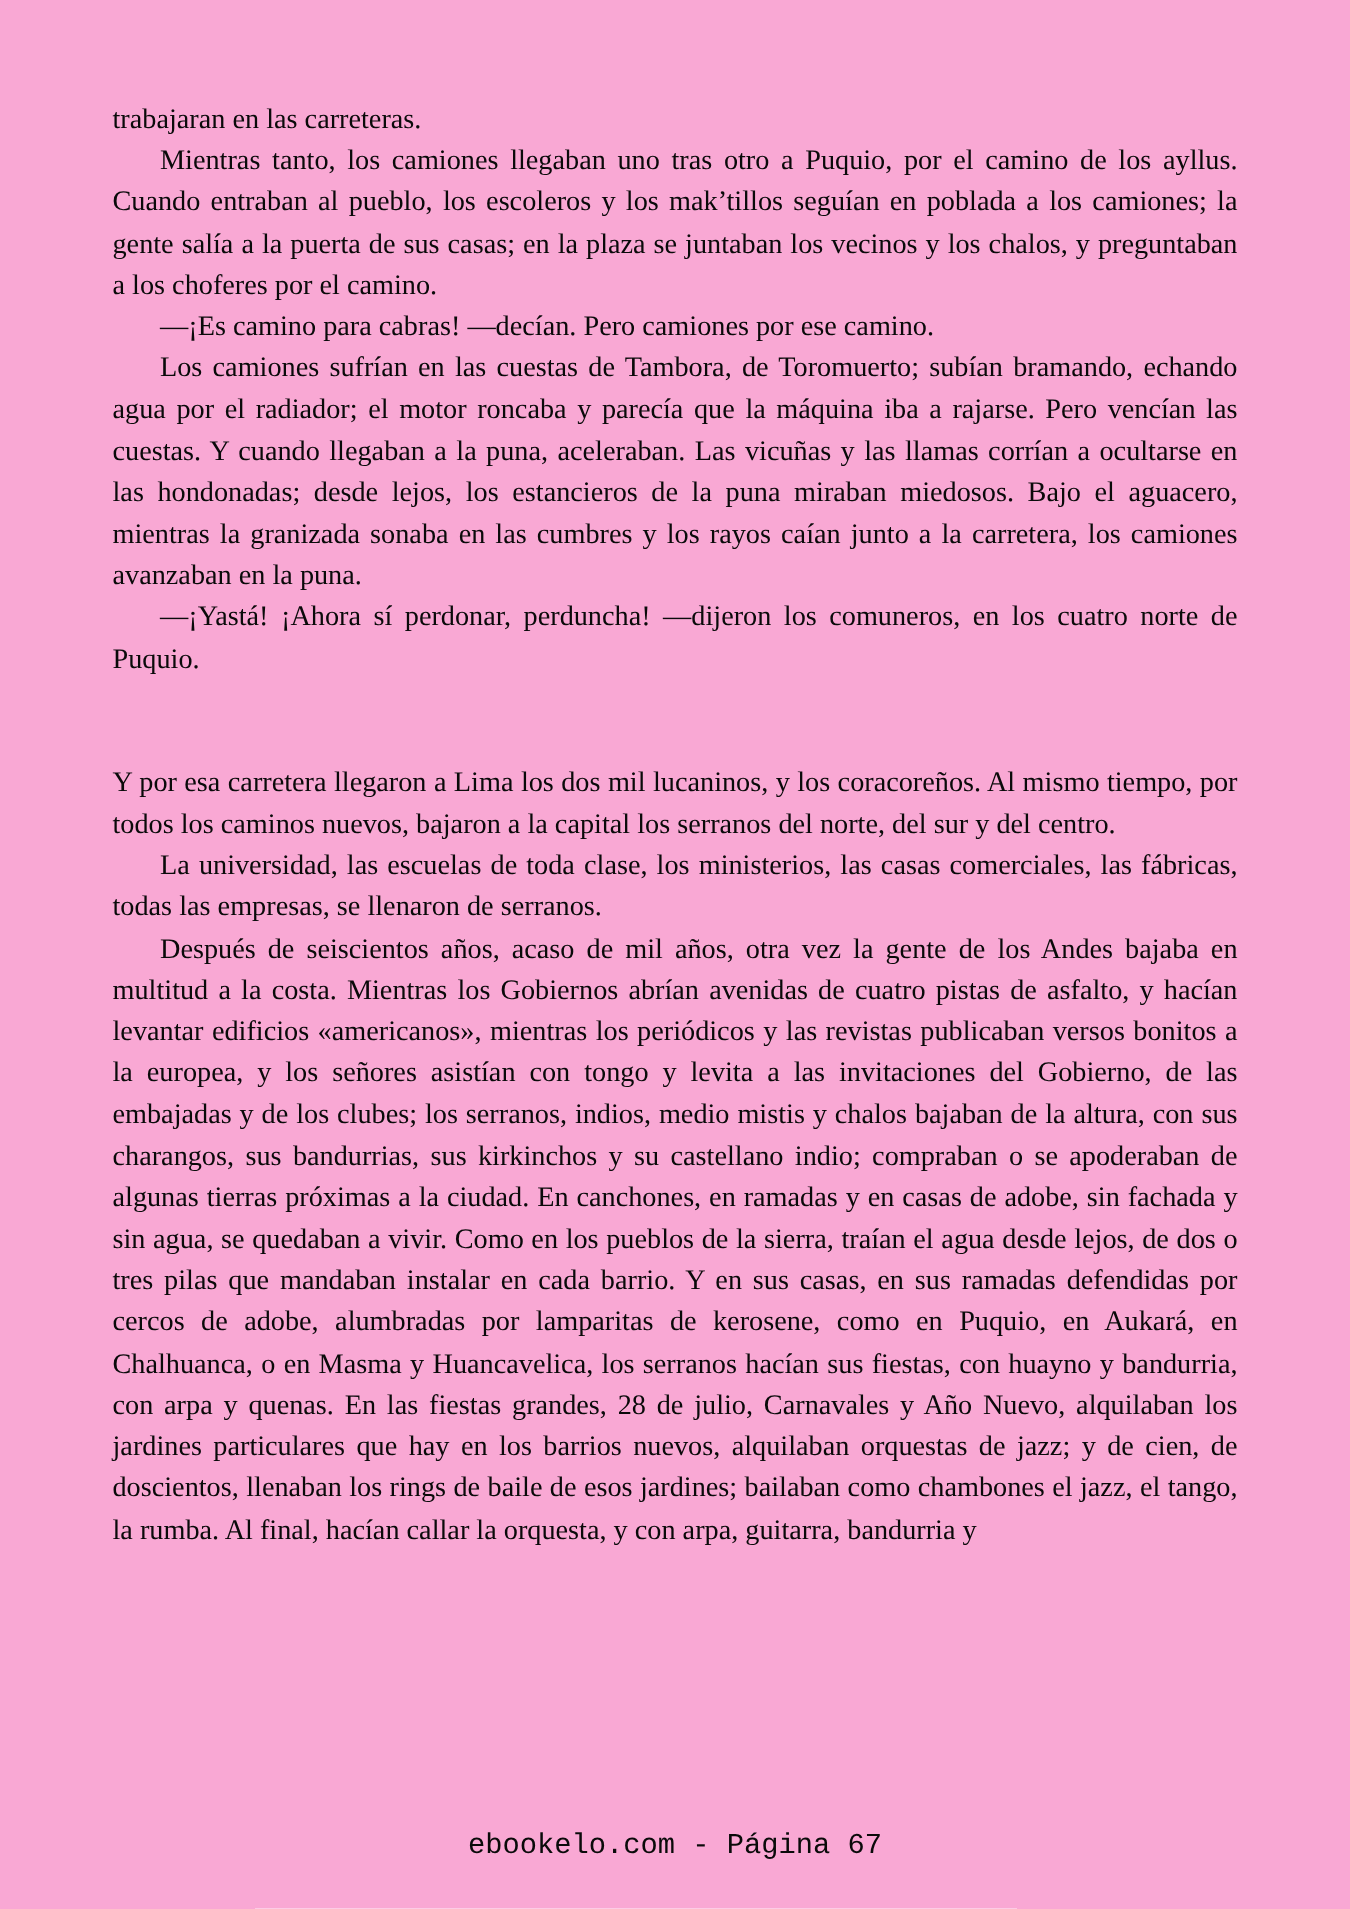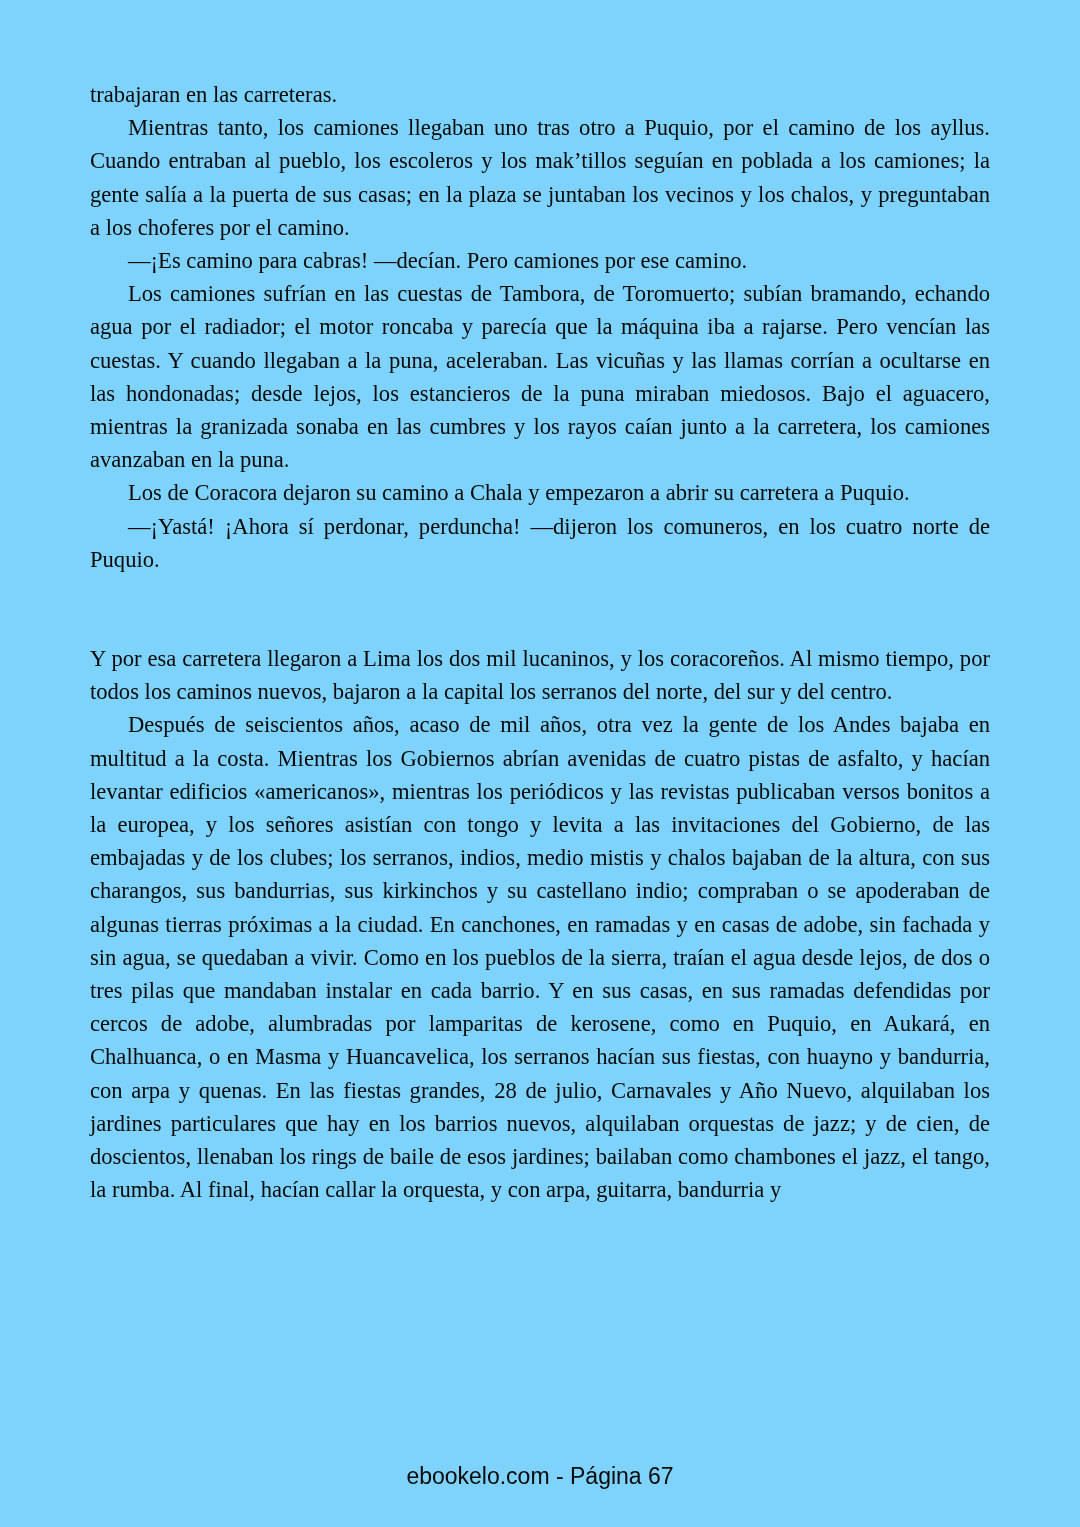--- a/index.html
+++ b/index.html
@@ -6,21 +6,21 @@
   html, body {
     margin: 0;
     padding: 0;
     background: #ffffff;
   }
   .page {
     position: relative;
     width: 1080px;
     height: 1527px;
     margin: 0 auto;
-    background: #7dd3fc;
+    background: #f9a8d4;
     box-sizing: border-box;
     overflow: hidden;
   }
   .text-column {
     position: absolute;
     left: 90px;
     top: 78px;
     width: 900px;
   }
   p.para {
@@ -44,49 +44,49 @@
   }
   .section-break {
     height: 66px;
   }
   .footer {
     position: absolute;
     left: 0;
     right: 0;
     bottom: 36px;
     text-align: center;
-    font-family: Liberation Sans, sans-serif;
+    font-family: Liberation Mono, monospace;
     font-size: 23px;
     line-height: 30px;
     color: #0a0a0a;
   }
 </style>
 </head>
 <body>
 
 <div class="page">
 
   <div class="text-column">
 
     <p class="para no-indent last-line-left">trabajaran en las carreteras.</p>
 
     <p class="para">Mientras tanto, los camiones llegaban uno tras otro a Puquio, por el camino de los ayllus. Cuando entraban al pueblo, los escoleros y los mak’tillos seguían en poblada a los camiones; la gente salía a la puerta de sus casas; en la plaza se juntaban los vecinos y los chalos, y preguntaban a los choferes por el camino.</p>
 
     <p class="para last-line-left">—¡Es camino para cabras! —decían. Pero camiones por ese camino.</p>
 
     <p class="para">Los camiones sufrían en las cuestas de Tambora, de Toromuerto; subían bramando, echando agua por el radiador; el motor roncaba y parecía que la máquina iba a rajarse. Pero vencían las cuestas. Y cuando llegaban a la puna, aceleraban. Las vicuñas y las llamas corrían a ocultarse en las hondonadas; desde lejos, los estancieros de la puna miraban miedosos. Bajo el aguacero, mientras la granizada sonaba en las cumbres y los rayos caían junto a la carretera, los camiones avanzaban en la puna.</p>
 
-    <p class="para last-line-left">Los de Coracora dejaron su camino a Chala y empezaron a abrir su carretera a Puquio.</p>
 
     <p class="para last-line-left">—¡Yastá! ¡Ahora sí perdonar, perduncha! —dijeron los comuneros, en los cuatro norte de Puquio.</p>
 
     <div class="section-break"></div>
 
     <p class="para no-indent last-line-left">Y por esa carretera llegaron a Lima los dos mil lucaninos, y los coracoreños. Al mismo tiempo, por todos los caminos nuevos, bajaron a la capital los serranos del norte, del sur y del centro.</p>
 
+    <p class="para last-line-left">La universidad, las escuelas de toda clase, los ministerios, las casas comerciales, las fábricas, todas las empresas, se llenaron de serranos.</p>
 
     <p class="para">Después de seiscientos años, acaso de mil años, otra vez la gente de los Andes bajaba en multitud a la costa. Mientras los Gobiernos abrían avenidas de cuatro pistas de asfalto, y hacían levantar edificios «americanos», mientras los periódicos y las revistas publicaban versos bonitos a la europea, y los señores asistían con tongo y levita a las invitaciones del Gobierno, de las embajadas y de los clubes; los serranos, indios, medio mistis y chalos bajaban de la altura, con sus charangos, sus bandurrias, sus kirkinchos y su castellano indio; compraban o se apoderaban de algunas tierras próximas a la ciudad. En canchones, en ramadas y en casas de adobe, sin fachada y sin agua, se quedaban a vivir. Como en los pueblos de la sierra, traían el agua desde lejos, de dos o tres pilas que mandaban instalar en cada barrio. Y en sus casas, en sus ramadas defendidas por cercos de adobe, alumbradas por lamparitas de kerosene, como en Puquio, en Aukará, en Chalhuanca, o en Masma y Huancavelica, los serranos hacían sus fiestas, con huayno y bandurria, con arpa y quenas. En las fiestas grandes, 28 de julio, Carnavales y Año Nuevo, alquilaban los jardines particulares que hay en los barrios nuevos, alquilaban orquestas de jazz; y de cien, de doscientos, llenaban los rings de baile de esos jardines; bailaban como chambones el jazz, el tango, la rumba. Al final, hacían callar la orquesta, y con arpa, guitarra, bandurria y</p>
 
   </div>
 
   <div class="footer">ebookelo.com - Página 67</div>
 
 </div>
 
 </body></html>

